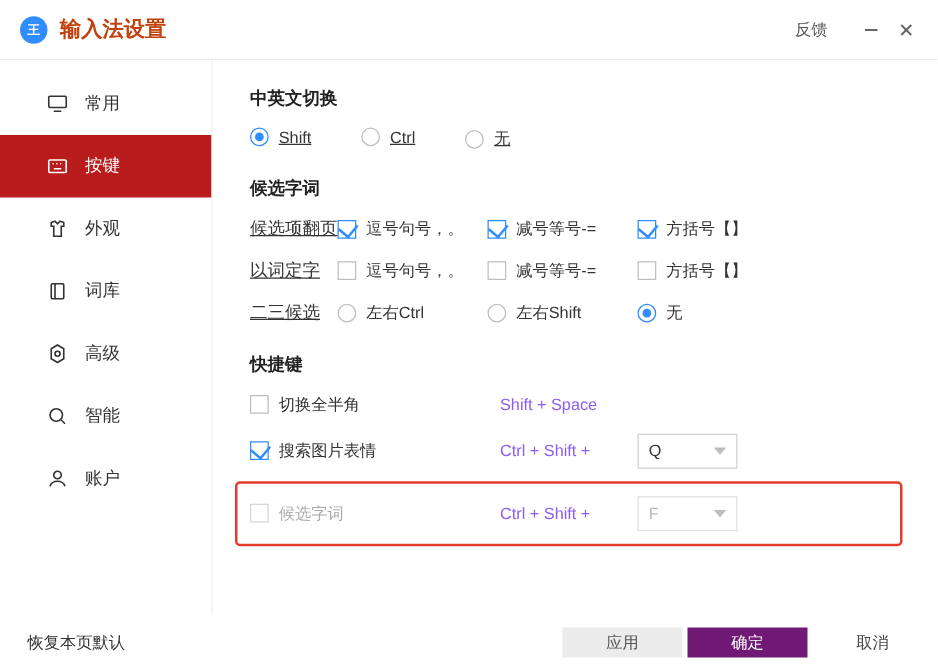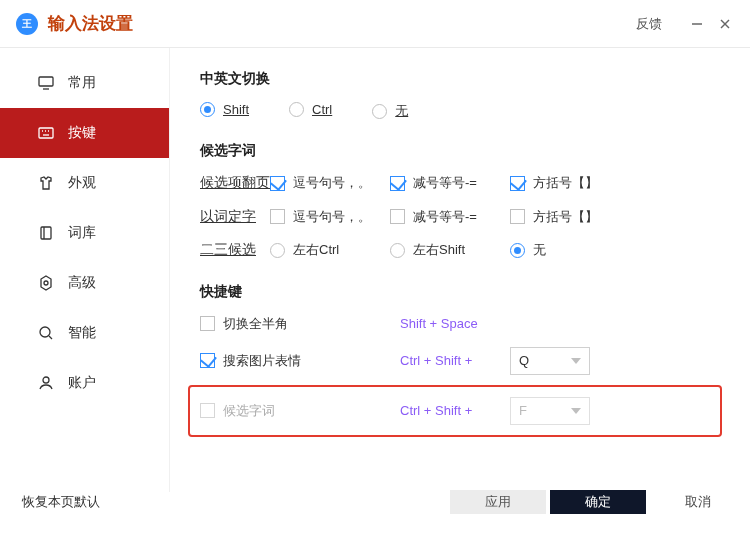--- a/index.html
+++ b/index.html
@@ -45,26 +45,26 @@
 
 .scrow { display:flex; align-items:center; margin-bottom:14px; }
 .scrow .sclabel { width:200px; display:flex; }
 .scrow .sckey { font-size:13px; color:#8b5cf6; width:110px; }
 .sel { width:80px; height:28px; border:1px solid #d0d0d0; display:flex; align-items:center; justify-content:space-between; padding:0 8px; font-size:13px; color:#333; cursor:pointer; background:#fff; }
 .sel.disabled { color:#bbb; border-color:#e0e0e0; cursor:default; }
 .sel .tri { width:0; height:0; border-left:5px solid transparent; border-right:5px solid transparent; border-top:6px solid #bfbfbf; }
 
 .highlight-box { border:2px solid #e33b2e; border-radius:4px; padding:10px 10px 6px 10px; margin:-4px 0 0 -12px; }
 
-.footer { position:absolute; left:0; right:0; bottom:12px; height:44px; display:flex; align-items:center; }
+.footer { position:absolute; left:0; right:0; bottom:0; height:44px; display:flex; align-items:center; }
 .footer .restore { margin-left:22px; color:#333; font-size:13px; cursor:pointer; }
 .footer .fspacer { flex:1; }
 .footer .btn { width:96px; height:24px; display:flex; align-items:center; justify-content:center; font-size:13px; margin-right:4px; cursor:pointer; }
 .footer .btn.apply { background:#ececec; color:#555; }
-.footer .btn.ok { background:#0f172a; color:#fff; }
+.footer .btn.ok { background:#701a75; color:#fff; }
 .footer .btn.cancel { color:#444; }
 </style>
 </head>
 <body>
 
 <div class="titlebar">
   <div class="logo">
     <svg width="14" height="14" viewBox="0 0 14 14">
         <text x="7" y="10" text-anchor="middle" font-size="10" font-weight="700" fill="#fff">王</text>
       </svg>

